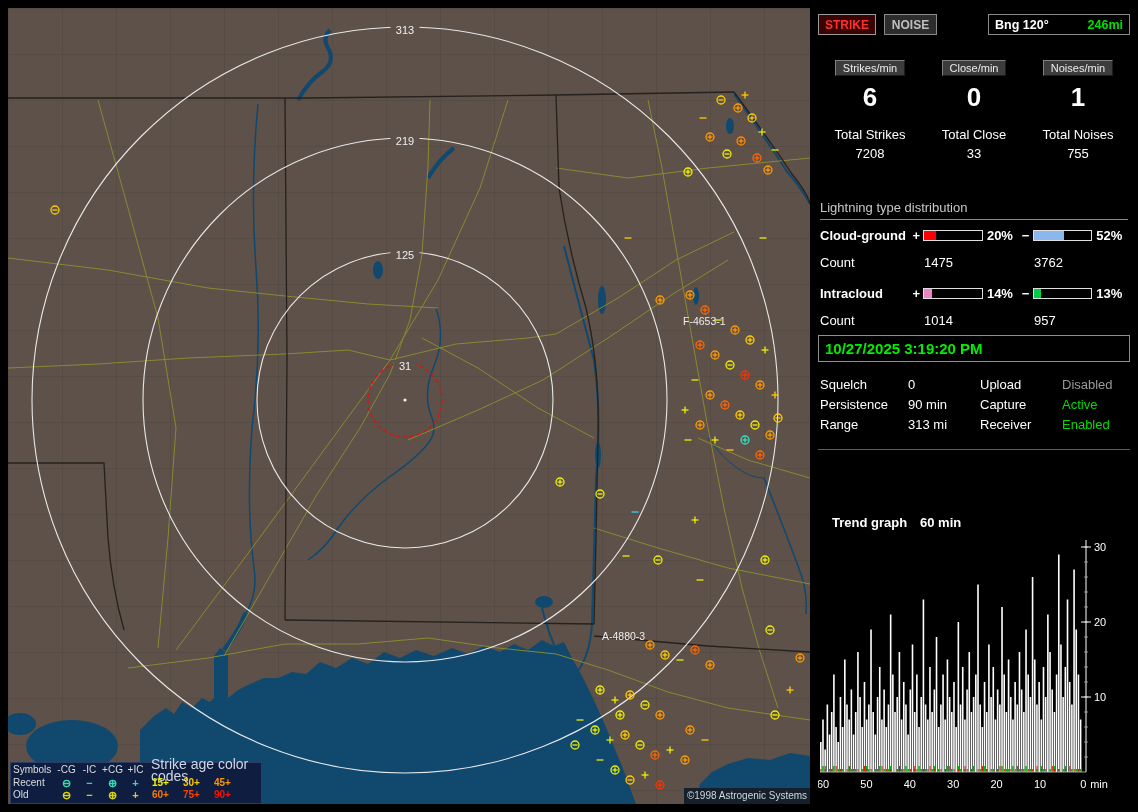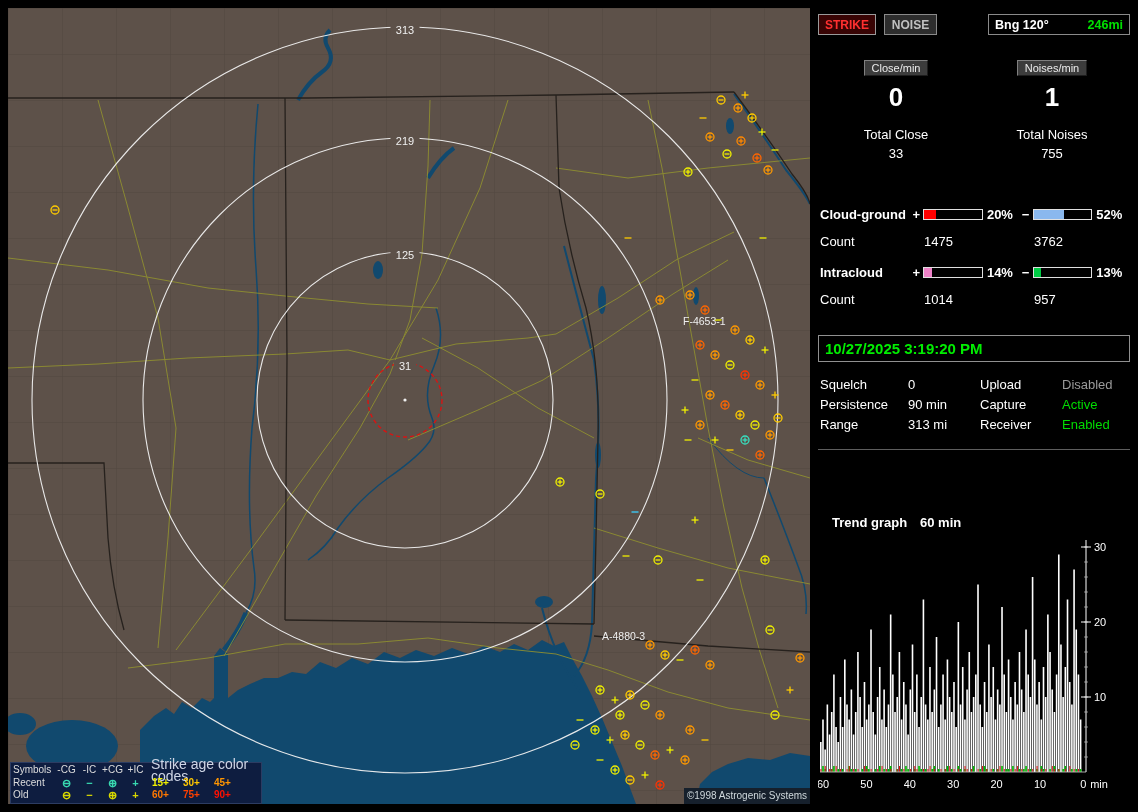--- a/index.html
+++ b/index.html
@@ -559,34 +559,41 @@
       <button class="btn strike">STRIKE</button>
       <button class="btn noise">NOISE</button>
       <div class="bng">
         <span>Bng 120°</span>
         <span class="green">246mi</span>
       </div>
     </div>
 
     <div class="rates">
       <div class="rate-col">
+        <span class="chip">Strikes/min</span>
+        <div class="bignum">6</div>
+        <div class="total-label">Total Strikes</div>
+        <div class="total-value">7208</div>
+      </div>
+      <div class="rate-col">
         <span class="chip">Close/min</span>
         <div class="bignum">0</div>
         <div class="total-label">Total Close</div>
         <div class="total-value">33</div>
       </div>
       <div class="rate-col">
         <span class="chip">Noises/min</span>
         <div class="bignum">1</div>
         <div class="total-label">Total Noises</div>
         <div class="total-value">755</div>
       </div>
     </div>
 
     <div class="dist">
+      <div class="dist-title">Lightning type distribution</div>
 
       <div class="dist-row">
         <span class="d-label">Cloud-ground</span>
         <span class="d-sign">+</span>
         <span class="bar plus">
             <span class="fill" style="width: 20%; background: rgb(255, 0, 0);"></span>
           </span>
         <span class="pct plus">20%</span>
         <span class="d-sign">−</span>
         <span class="bar minus">

